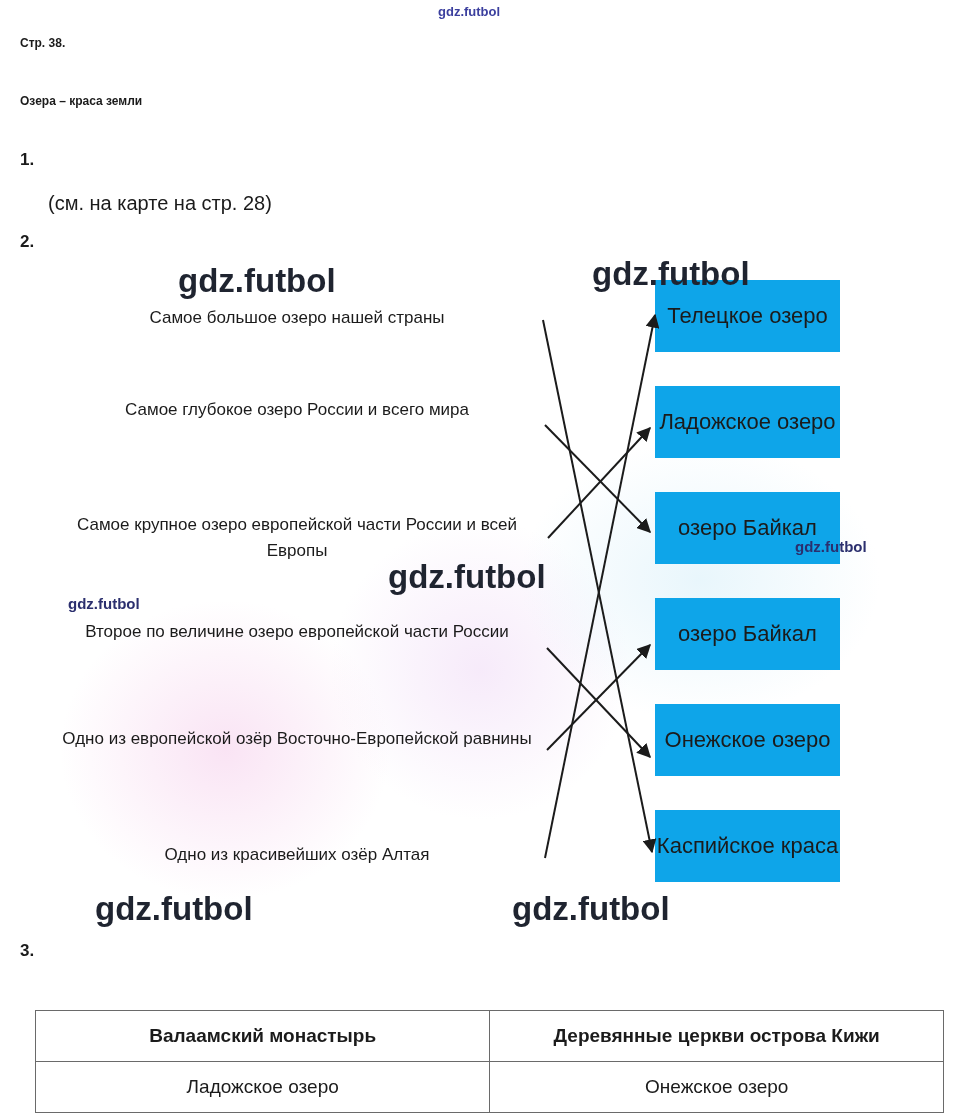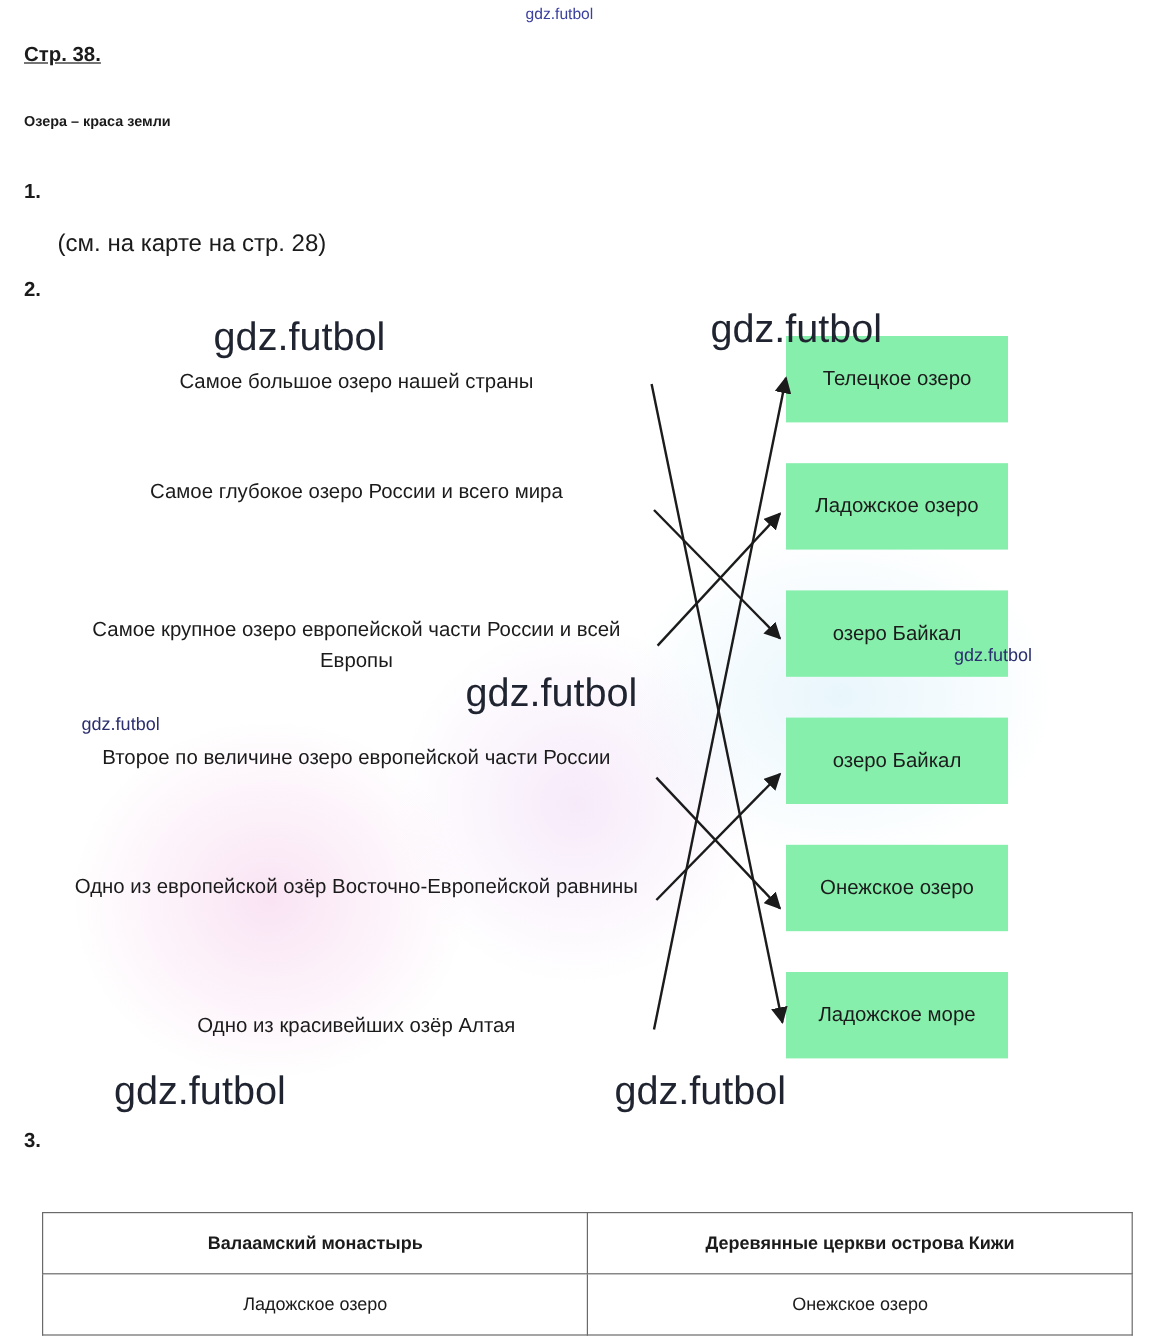--- a/index.html
+++ b/index.html
@@ -16,20 +16,21 @@
     overflow: hidden;
   }
 
   
   .wm {
     position: absolute;
     color: #2f3a7a;
     font-family: "Liberation Sans", sans-serif;
     pointer-events: none;
     white-space: nowrap;
+    font-weight: bold;
   }
   .wm-top   { left: 438px; top: 4px;  font-size: 13px; color: #3b3f9e; }
   .wm-a     { left: 178px; top: 262px; font-size: 33px; color: #1f2430; }
   .wm-b     { left: 592px; top: 255px; font-size: 33px; color: #1f2430; }
   .wm-c     { left: 388px; top: 558px; font-size: 33px; color: #1f2430; }
   .wm-d     { left: 795px; top: 538px; font-size: 15px; color: #2b2f6e; }
   .wm-e     { left: 68px;  top: 595px; font-size: 15px; color: #2b2f6e; }
   .wm-f     { left: 95px;  top: 890px; font-size: 33px; color: #1f2430; }
   .wm-g     { left: 512px; top: 890px; font-size: 33px; color: #1f2430; }
 
@@ -48,21 +49,21 @@
   }
   .bg-blue1 {
     left: 520px; top: 440px; width: 360px; height: 280px;
     background: radial-gradient(closest-side, rgba(205,235,248,0.45), rgba(205,235,248,0));
   }
 
   
   .page-num {
     position: absolute;
     left: 20px; top: 36px;
-    font-size: 17px; font-weight: bold; text-decoration: underline;
+    font-size: 12px; font-weight: bold;
   }
   .title {
     position: absolute;
     left: 20px; top: 94px;
     font-size: 12px; font-weight: bold;
   }
   .q-num {
     position: absolute;
     left: 20px;
     font-size: 17px; font-weight: bold;
@@ -107,26 +108,26 @@
   .right-col {
     position: absolute;
     left: 655px; top: 0;
     width: 185px;
   }
   .right-item {
     position: absolute;
     left: 0;
     width: 185px;
     height: 72px;
-    background: #86efac;
+    background: #0ea5e9;
     display: flex;
     align-items: center;
     justify-content: center;
     text-align: center;
-    font-size: 17px;
+    font-size: 22px;
     line-height: 26px;
     color: #1b1b1b;
   }
   .ri0 { top: 0px; }
   .ri1 { top: 106px; }
   .ri2 { top: 212px; }
   .ri3 { top: 318px; }
   .ri4 { top: 424px; }
   .ri5 { top: 530px; }
 
@@ -138,21 +139,21 @@
 
   
   .table-wrap {
     position: absolute;
     left: 35px; top: 1010px;
     width: 909px;
   }
   table {
     border-collapse: collapse;
     width: 909px;
-    font-size: 15px;
+    font-size: 19px;
   }
   th, td {
     border: 1px solid #6a6a6a;
     text-align: center;
     padding: 10px 6px;
     height: 30px;
   }
   th { font-weight: bold; }
   td { font-weight: normal; }
   .col-a { width: 455px; }
@@ -183,21 +184,21 @@
     <div class="left-item li4">Одно из европейской озёр Восточно-Европейской равнины</div>
     <div class="left-item li5">Одно из красивейших озёр Алтая</div>
   </div>
 
   <div class="right-col">
     <div class="right-item ri0">Телецкое озеро</div>
     <div class="right-item ri1">Ладожское озеро</div>
     <div class="right-item ri2">озеро Байкал</div>
     <div class="right-item ri3">озеро Байкал</div>
     <div class="right-item ri4">Онежское озеро</div>
-    <div class="right-item ri5">Ладожское море</div>
+    <div class="right-item ri5">Каспийское краса</div>
   </div>
 
   <svg class="lines" viewBox="0 0 963 640" xmlns="http://www.w3.org/2000/svg">
     <defs>
       <marker id="arrow" viewBox="0 0 10 10" refX="9" refY="5" markerWidth="7" markerHeight="7" orient="auto-start-reverse">
         <path d="M 0 0 L 10 5 L 0 10 z" fill="#1b1b1b"></path>
       </marker>
     </defs>
     <g stroke="#1b1b1b" stroke-width="2" fill="none" marker-end="url(#arrow)">
 

